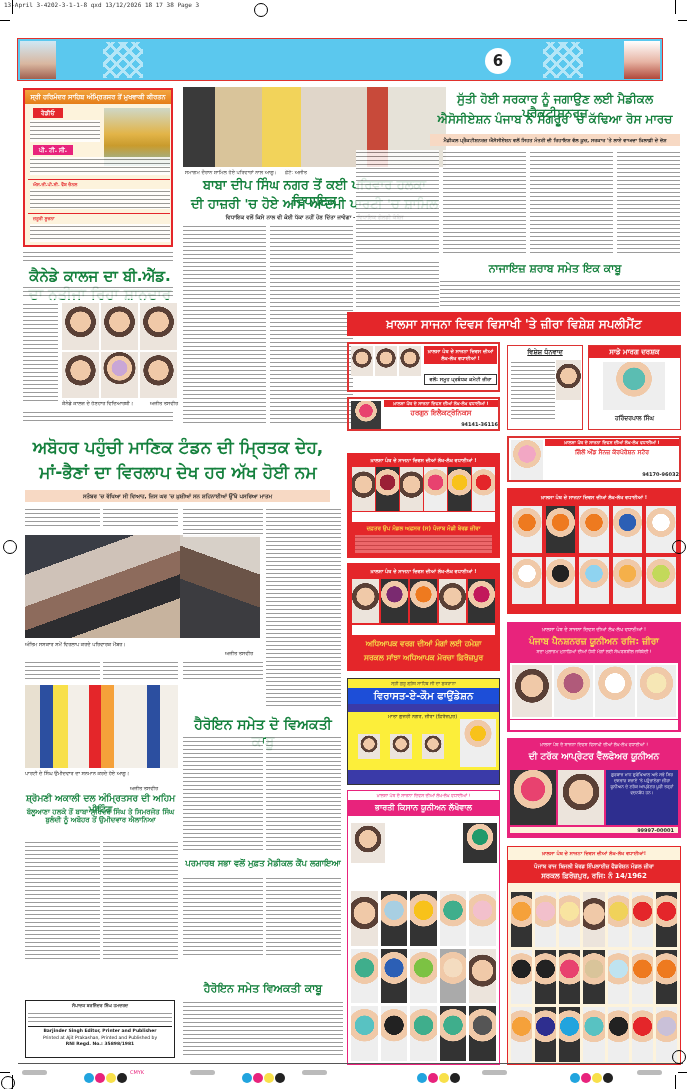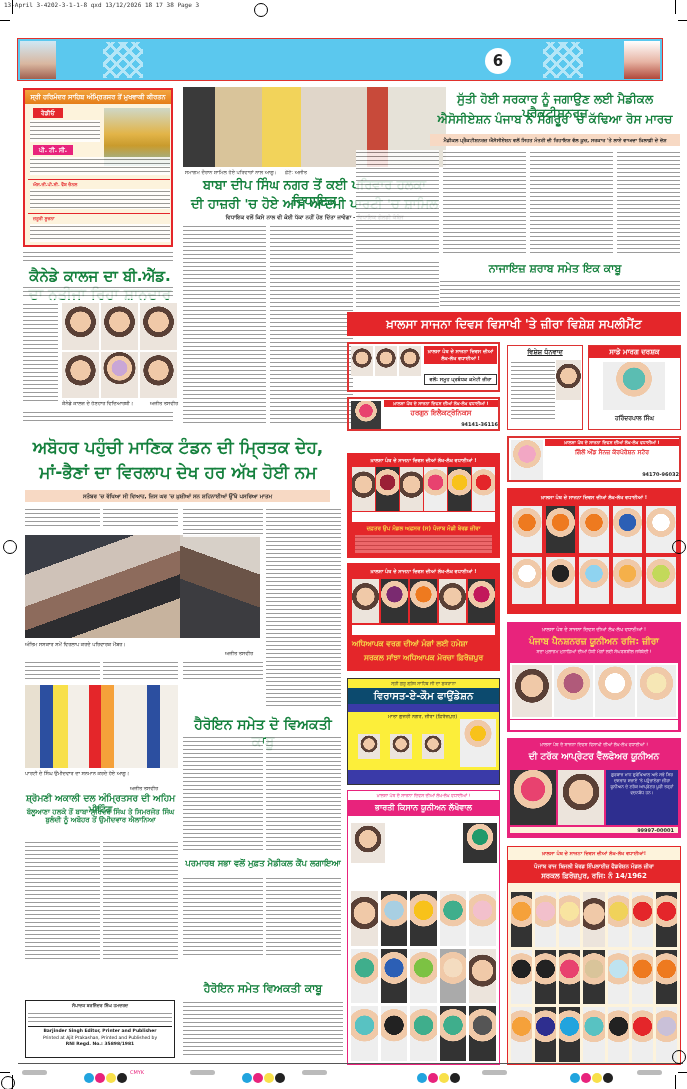--- a/index.html
+++ b/index.html
@@ -171,40 +171,40 @@
 <div class="abs dashed" style="left:347px;top:563px;width:153px;height:108px;background:#e4262a">
   <div style="color:#fff;font-size:5px;font-weight:bold;text-align:center;padding:3px">ਖ਼ਾਲਸਾ ਪੰਥ ਦੇ ਸਾਜਨਾ ਦਿਵਸ ਦੀਆਂ ਲੱਖ-ਲੱਖ ਵਧਾਈਆਂ !</div>
   <div style="position:absolute;left:3px;top:14px;width:143px;height:44px;display:grid;grid-template-columns:repeat(5,1fr);gap:2px">
     <div class="face"></div>
     <div class="face" style="background:radial-gradient(circle at 50% 35%,#7a2a70 0 25%,#f0c9a8 26% 42%,#333 43%)"></div>
     <div class="face" style="background:radial-gradient(circle at 50% 35%,#ee7a1f 0 25%,#f0c9a8 26% 42%,#333 43%)"></div>
     <div class="face"></div>
     <div class="face" style="background:radial-gradient(circle at 50% 35%,#c2185b 0 25%,#f0c9a8 26% 42%,#333 43%)"></div>
   </div>
   <div style="position:absolute;left:3px;top:60px;width:143px;height:10px;background:#fff"></div>
-  <div style="position:absolute;left:3px;top:74px;width:143px;font-size:7.5px;color:#f8e04a;font-weight:bold;text-align:left">ਅਧਿਆਪਕ ਵਰਗ ਦੀਆਂ ਮੰਗਾਂ ਲਈ ਹਮੇਸ਼ਾ</div>
+  <div style="position:absolute;left:3px;top:74px;width:143px;font-size:7.5px;color:#f8e04a;font-weight:bold;text-align:center">ਅਧਿਆਪਕ ਵਰਗ ਦੀਆਂ ਮੰਗਾਂ ਲਈ ਹਮੇਸ਼ਾ</div>
   <div style="position:absolute;left:3px;top:88px;width:143px;font-size:7.5px;color:#f8e04a;font-weight:bold;text-align:center">ਸਰਕਲ ਸਾਂਝਾ ਅਧਿਆਪਕ ਮੋਰਚਾ ਫ਼ਿਰੋਜ਼ਪੁਰ</div>
 </div>
 
 <div class="abs" style="left:507px;top:622px;width:174px;height:110px;background:#e8237c;border:1px solid #e8237c">
   <div style="color:#fff;font-size:5px;text-align:center;padding:3px">ਖ਼ਾਲਸਾ ਪੰਥ ਦੇ ਸਾਜਨਾ ਦਿਵਸ ਦੀਆਂ ਲੱਖ-ਲੱਖ ਵਧਾਈਆਂ !</div>
   <div style="color:#f8e04a;font-size:9px;font-weight:bold;text-align:center">ਪੰਜਾਬ ਪੈਨਸ਼ਨਰਜ਼ ਯੂਨੀਅਨ ਰਜਿ: ਜ਼ੀਰਾ</div>
   <div style="color:#fff;font-size:4.5px;text-align:center;margin-top:2px">ਸਦਾ ਮੁਲਾਜ਼ਮ ਮੁਨਾਫ਼ਿਆਂ ਦੀਆਂ ਹੱਕੀ ਮੰਗਾਂ ਲਈ ਸੰਘਰਸ਼ਸ਼ੀਲ ਜਥੇਬੰਦੀ !</div>
   <div style="position:absolute;left:2px;top:40px;width:168px;height:56px;display:grid;grid-template-columns:repeat(4,1fr);gap:2px;background:#fff;padding:2px">
     <div class="face"></div>
     <div class="face" style="background:radial-gradient(circle at 50% 35%,#b05a7a 0 25%,#f0c9a8 26% 42%,#eee 43%)"></div>
     <div class="face" style="background:radial-gradient(circle at 50% 35%,#fff 0 25%,#f0c9a8 26% 42%,#eee 43%)"></div>
     <div class="face" style="background:radial-gradient(circle at 50% 35%,#f6e7b5 0 25%,#f0c9a8 26% 42%,#eee 43%)"></div>
   </div>
   <div style="position:absolute;left:2px;top:97px;width:168px;height:10px;background:#fff"></div>
 </div>
 
 <div class="abs" style="left:347px;top:678px;width:153px;height:107px;background:#fcee3a;border:1px solid #333">
   <div style="font-size:4.5px;text-align:center;padding:2px;color:#333">ਸ੍ਰੀ ਗੁਰੂ ਗ੍ਰੰਥ ਸਾਹਿਬ ਜੀ ਦਾ ਸ਼ੁਕਰਾਨਾ</div>
-  <div style="background:#0c4a6e;color:#fff;font-size:10px;font-weight:bold;text-align:center;padding:2px 0">ਵਿਰਾਸਤ-ਏ-ਕੌਮ ਫਾਉਂਡੇਸ਼ਨ</div>
+  <div style="background:#1d4ed8;color:#fff;font-size:10px;font-weight:bold;text-align:center;padding:2px 0">ਵਿਰਾਸਤ-ਏ-ਕੌਮ ਫਾਉਂਡੇਸ਼ਨ</div>
   <div style="background:#3a3aa8;height:8px"></div>
   <div style="position:absolute;left:40px;top:34px;font-size:5px">ਮਾਤਾ ਗੁਜਰੀ ਨਗਰ, ਜ਼ੀਰਾ (ਫ਼ਿਰੋਜ਼ਪੁਰ)</div>
   <div class="face" style="position:absolute;left:10px;top:55px;width:22px;height:25px"></div>
   <div class="face" style="position:absolute;left:42px;top:55px;width:22px;height:25px"></div>
   <div class="face" style="position:absolute;left:74px;top:55px;width:22px;height:25px"></div>
   <div class="face" style="position:absolute;left:112px;top:40px;width:36px;height:48px;background:radial-gradient(circle at 50% 30%,#f8c21a 0 20%,#f0c9a8 21% 35%,#eee 36%)"></div>
   <div style="position:absolute;left:0;bottom:0;width:100%;height:14px;background:#3a3aa8"></div>
 </div>
 
 <div class="abs" style="left:507px;top:738px;width:174px;height:100px;background:#e8237c">

